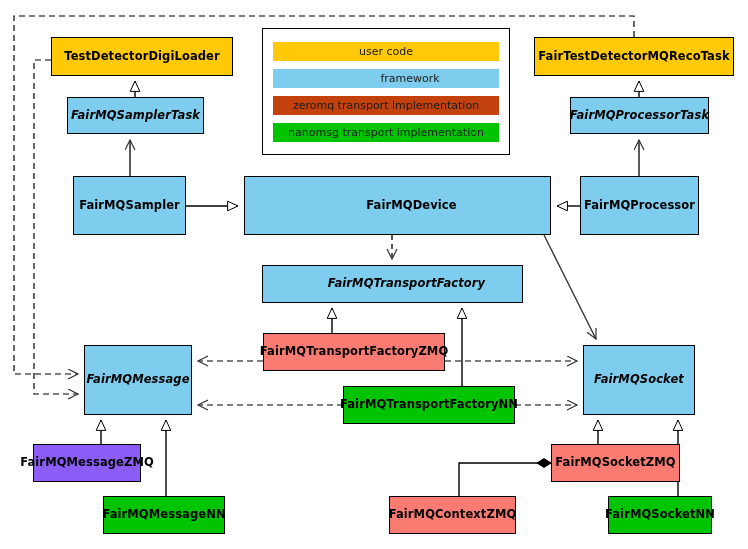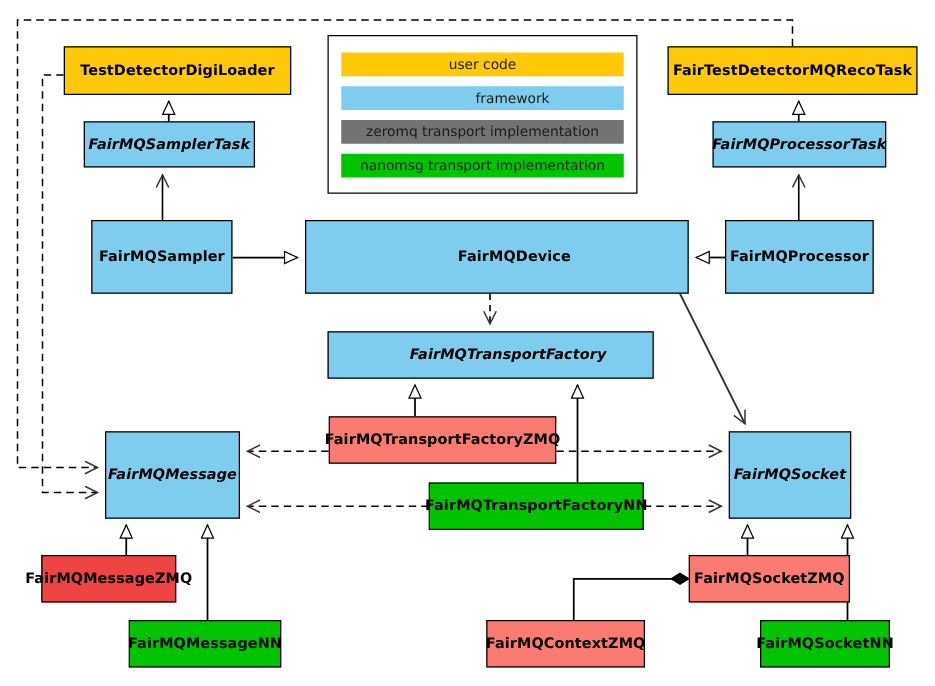--- a/index.html
+++ b/index.html
@@ -139,21 +139,21 @@
     <path d="M551,463 L459,463 L459,496" stroke="#000000" stroke-width="1.4" fill="none" marker-start="url(#filled-diamond)"></path>
 
     <path d="M51,60 L34,60 L34,394 L78,394" stroke="#000000" stroke-width="1.2" fill="none" stroke-dasharray="6,4" marker-end="url(#open-arrow)"></path>
 
     <path d="M634,37 L634,16 L14,16 L14,374 L78,374" stroke="#000000" stroke-width="1.2" fill="none" stroke-dasharray="6,4" marker-end="url(#open-arrow)"></path>
   </svg>
 
   <div class="legend-box" style="left:262px; top:28px; width:248px; height:127px;">
     <div class="legend-row" style="background:#FFC907;">user code</div>
     <div class="legend-row" style="background:#7FCDEE;padding-left:48px;">framework</div>
-    <div class="legend-row" style="background:#737373;">zeromq transport implementation</div>
+    <div class="legend-row" style="background:#c2410c;">zeromq transport implementation</div>
     <div class="legend-row" style="background:#00C400;">nanomsg transport implementation</div>
   </div>
 
   <div class="node" style="left:51px; top:37px; width:182px; height:39px; background:#FFC907;">TestDetectorDigiLoader</div>
 
   <div class="node" style="left:534px; top:37px; width:200px; height:39px; background:#FFC907;">FairTestDetectorMQRecoTask</div>
 
   <div class="node abstract" style="left:67px; top:97px; width:137px; height:37px; background:#7FCDEE;">FairMQSamplerTask</div>
 
   <div class="node abstract" style="left:570px; top:97px; width:139px; height:37px; background:#7FCDEE;">FairMQProcessorTask</div>
@@ -165,23 +165,23 @@
   <div class="node" style="left:580px; top:176px; width:119px; height:59px; background:#7FCDEE;">FairMQProcessor</div>
 
   <div class="node abstract" style="left:262px; top:265px; width:261px; height:38px; background:#7FCDEE;padding-left:28px;">FairMQTransportFactory</div>
 
   <div class="node" style="left:263px; top:333px; width:182px; height:38px; background:#FA7B72;">FairMQTransportFactoryZMQ</div>
 
   <div class="node" style="left:343px; top:386px; width:172px; height:38px; background:#00C400;">FairMQTransportFactoryNN</div>
 
   <div class="node abstract" style="left:84px; top:345px; width:108px; height:70px; background:#7FCDEE;">FairMQMessage</div>
 
-  <div class="node abstract" style="left:583px; top:345px; width:98px; height:70px; background:#7FCDEE;">FairMQSocket</div>
+  <div class="node abstract" style="left:583px; top:345px; width:112px; height:70px; background:#7FCDEE;">FairMQSocket</div>
 
-  <div class="node" style="left:33px; top:444px; width:108px; height:38px; background:#ef4444;">FairMQMessageZMQ</div>
+  <div class="node" style="left:33px; top:444px; width:108px; height:38px; background:#8b5cf6;">FairMQMessageZMQ</div>
 
   <div class="node" style="left:103px; top:496px; width:122px; height:38px; background:#00C400;">FairMQMessageNN</div>
 
   <div class="node" style="left:551px; top:444px; width:129px; height:38px; background:#FA7B72;">FairMQSocketZMQ</div>
 
   <div class="node" style="left:389px; top:496px; width:127px; height:38px; background:#FA7B72;">FairMQContextZMQ</div>
 
   <div class="node" style="left:608px; top:496px; width:104px; height:38px; background:#00C400;">FairMQSocketNN</div>
 
 </div>

